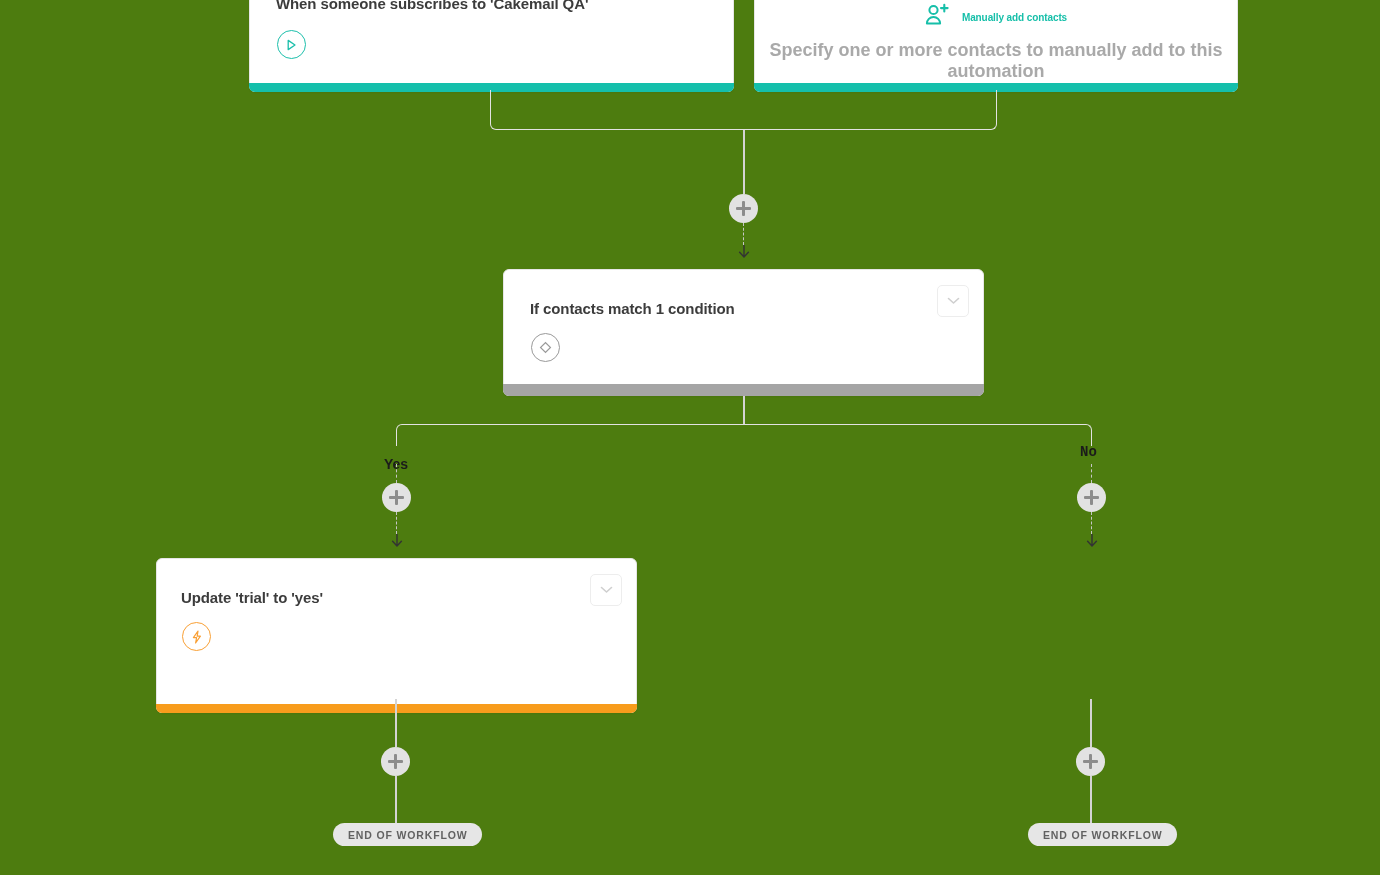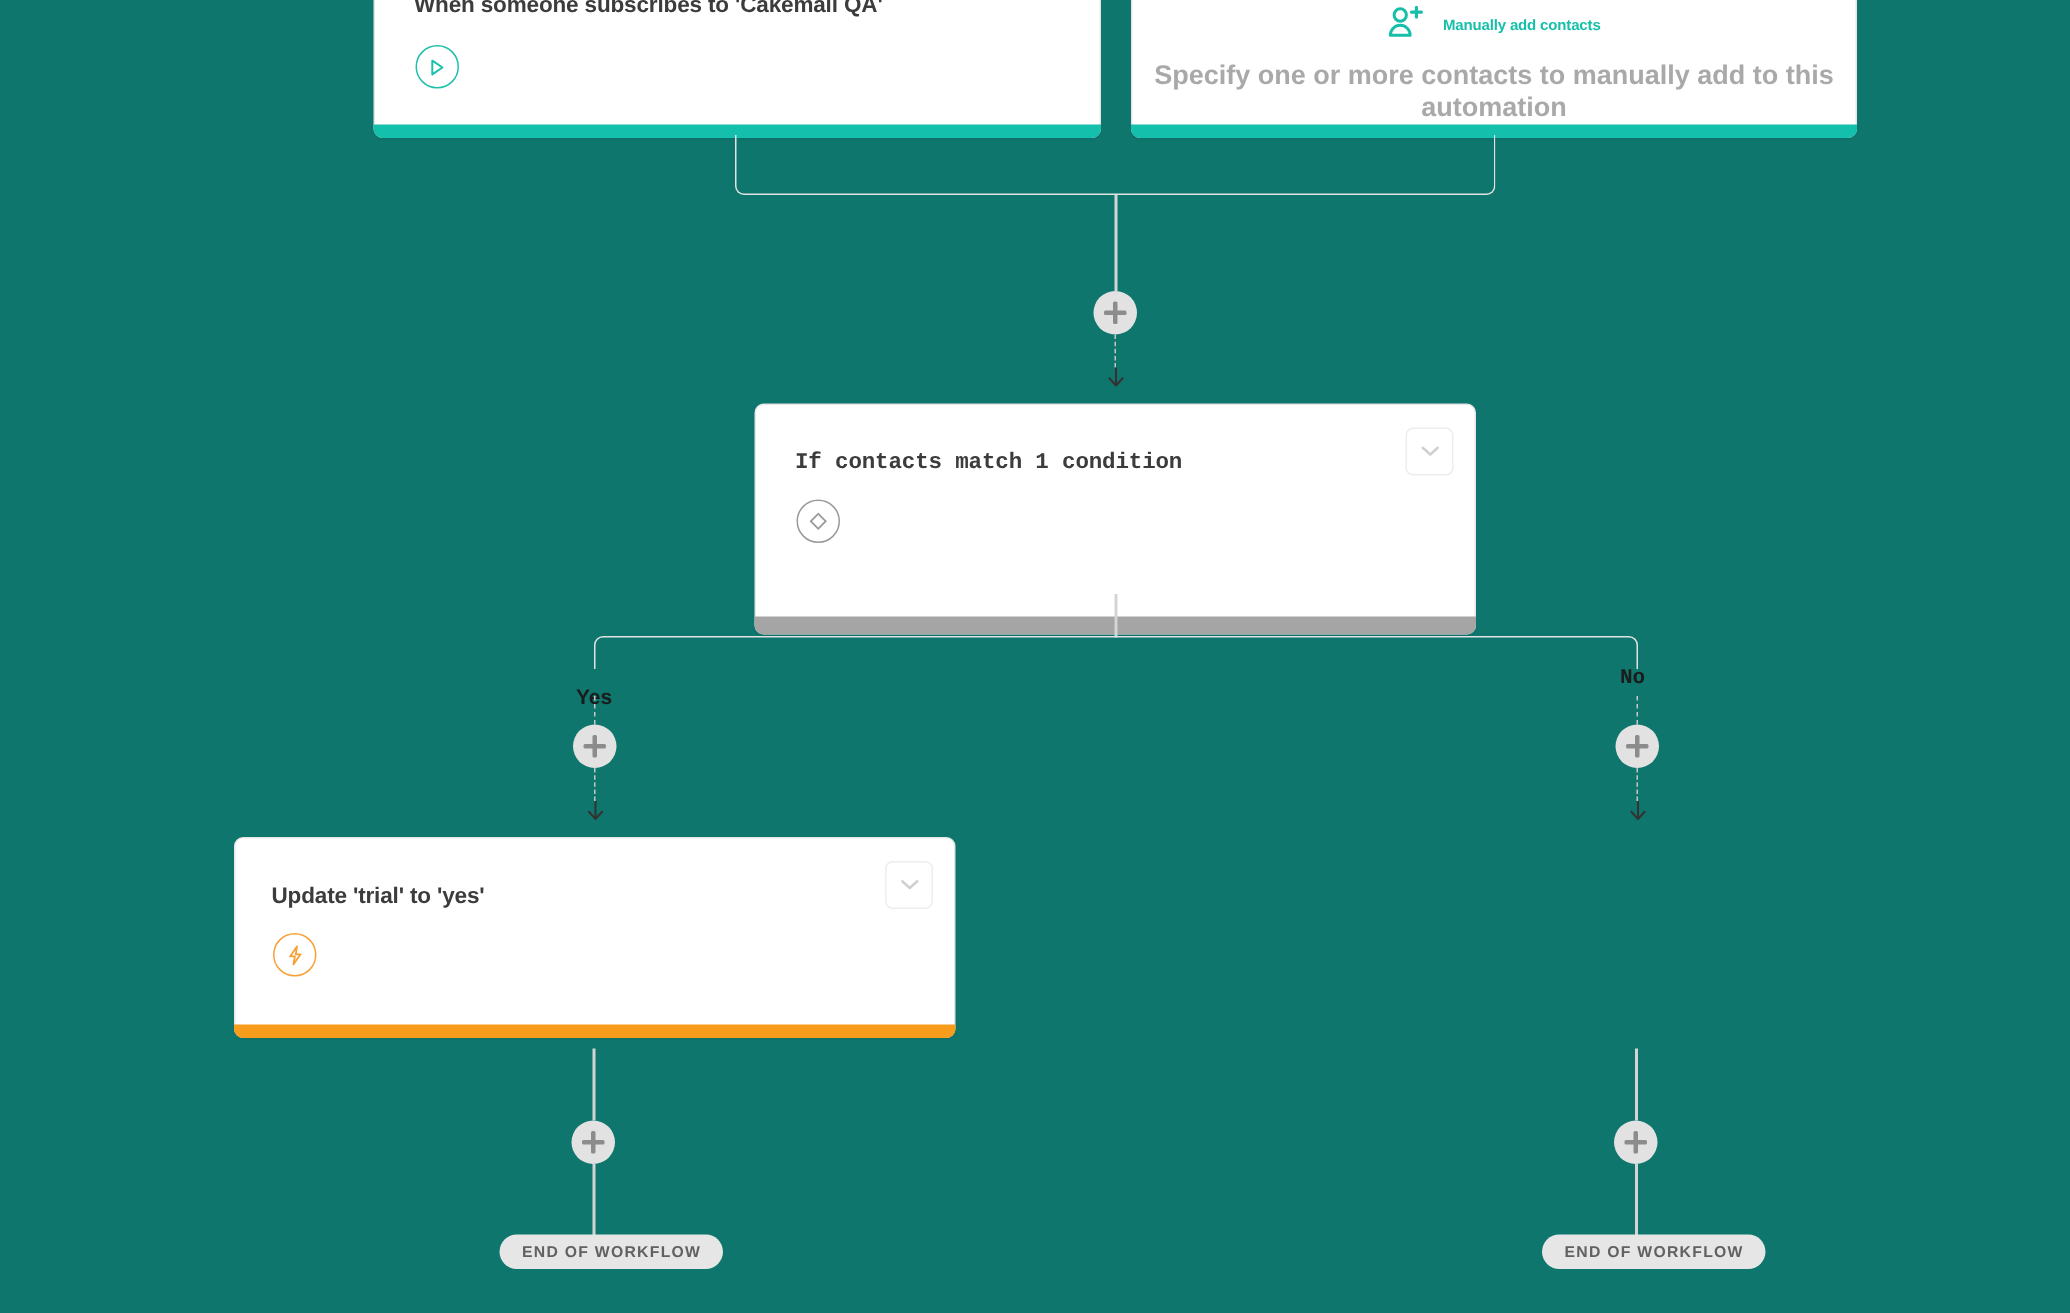--- a/index.html
+++ b/index.html
@@ -9,21 +9,21 @@
     height: 875px;
     background: #ffffff;
     font-family: "Liberation Sans", sans-serif;
     overflow: hidden;
   }
 
   #canvas {
     position: relative;
     width: 1380px;
     height: 875px;
-    background: #0f766e;
+    background: #4d7c0f;
   }
 
   
   .node-card {
     position: absolute;
     background: #ffffff;
     border: 1px solid #e6e6e6;
     border-radius: 6px;
     box-shadow: 0 1px 2px rgba(0,0,0,0.05);
   }
@@ -105,39 +105,38 @@
     top: 69px;
     left: 0;
     right: 0;
   }
 
   
   #condition-card {
     left: 503px;
     top: 269px;
     width: 481px;
-    height: 154px;
-    font-family: Liberation Mono, monospace;
+    height: 127px;
   }
   #condition-card .node-title {
     position: absolute;
     left: 26px;
     top: 30px;
   }
   #condition-icon {
     left: 27px;
     top: 63px;
     color: #9a9a9a;
   }
 
   
   .update-card {
     top: 558px;
     width: 481px;
-    height: 134px;
+    height: 155px;
   }
   #update-yes-card { left: 156px; }
   #update-no-card  { left: 851px; }
   .update-card .node-title {
     position: absolute;
     left: 24px;
     top: 30px;
   }
   .bolt-icon {
     left: 25px;

